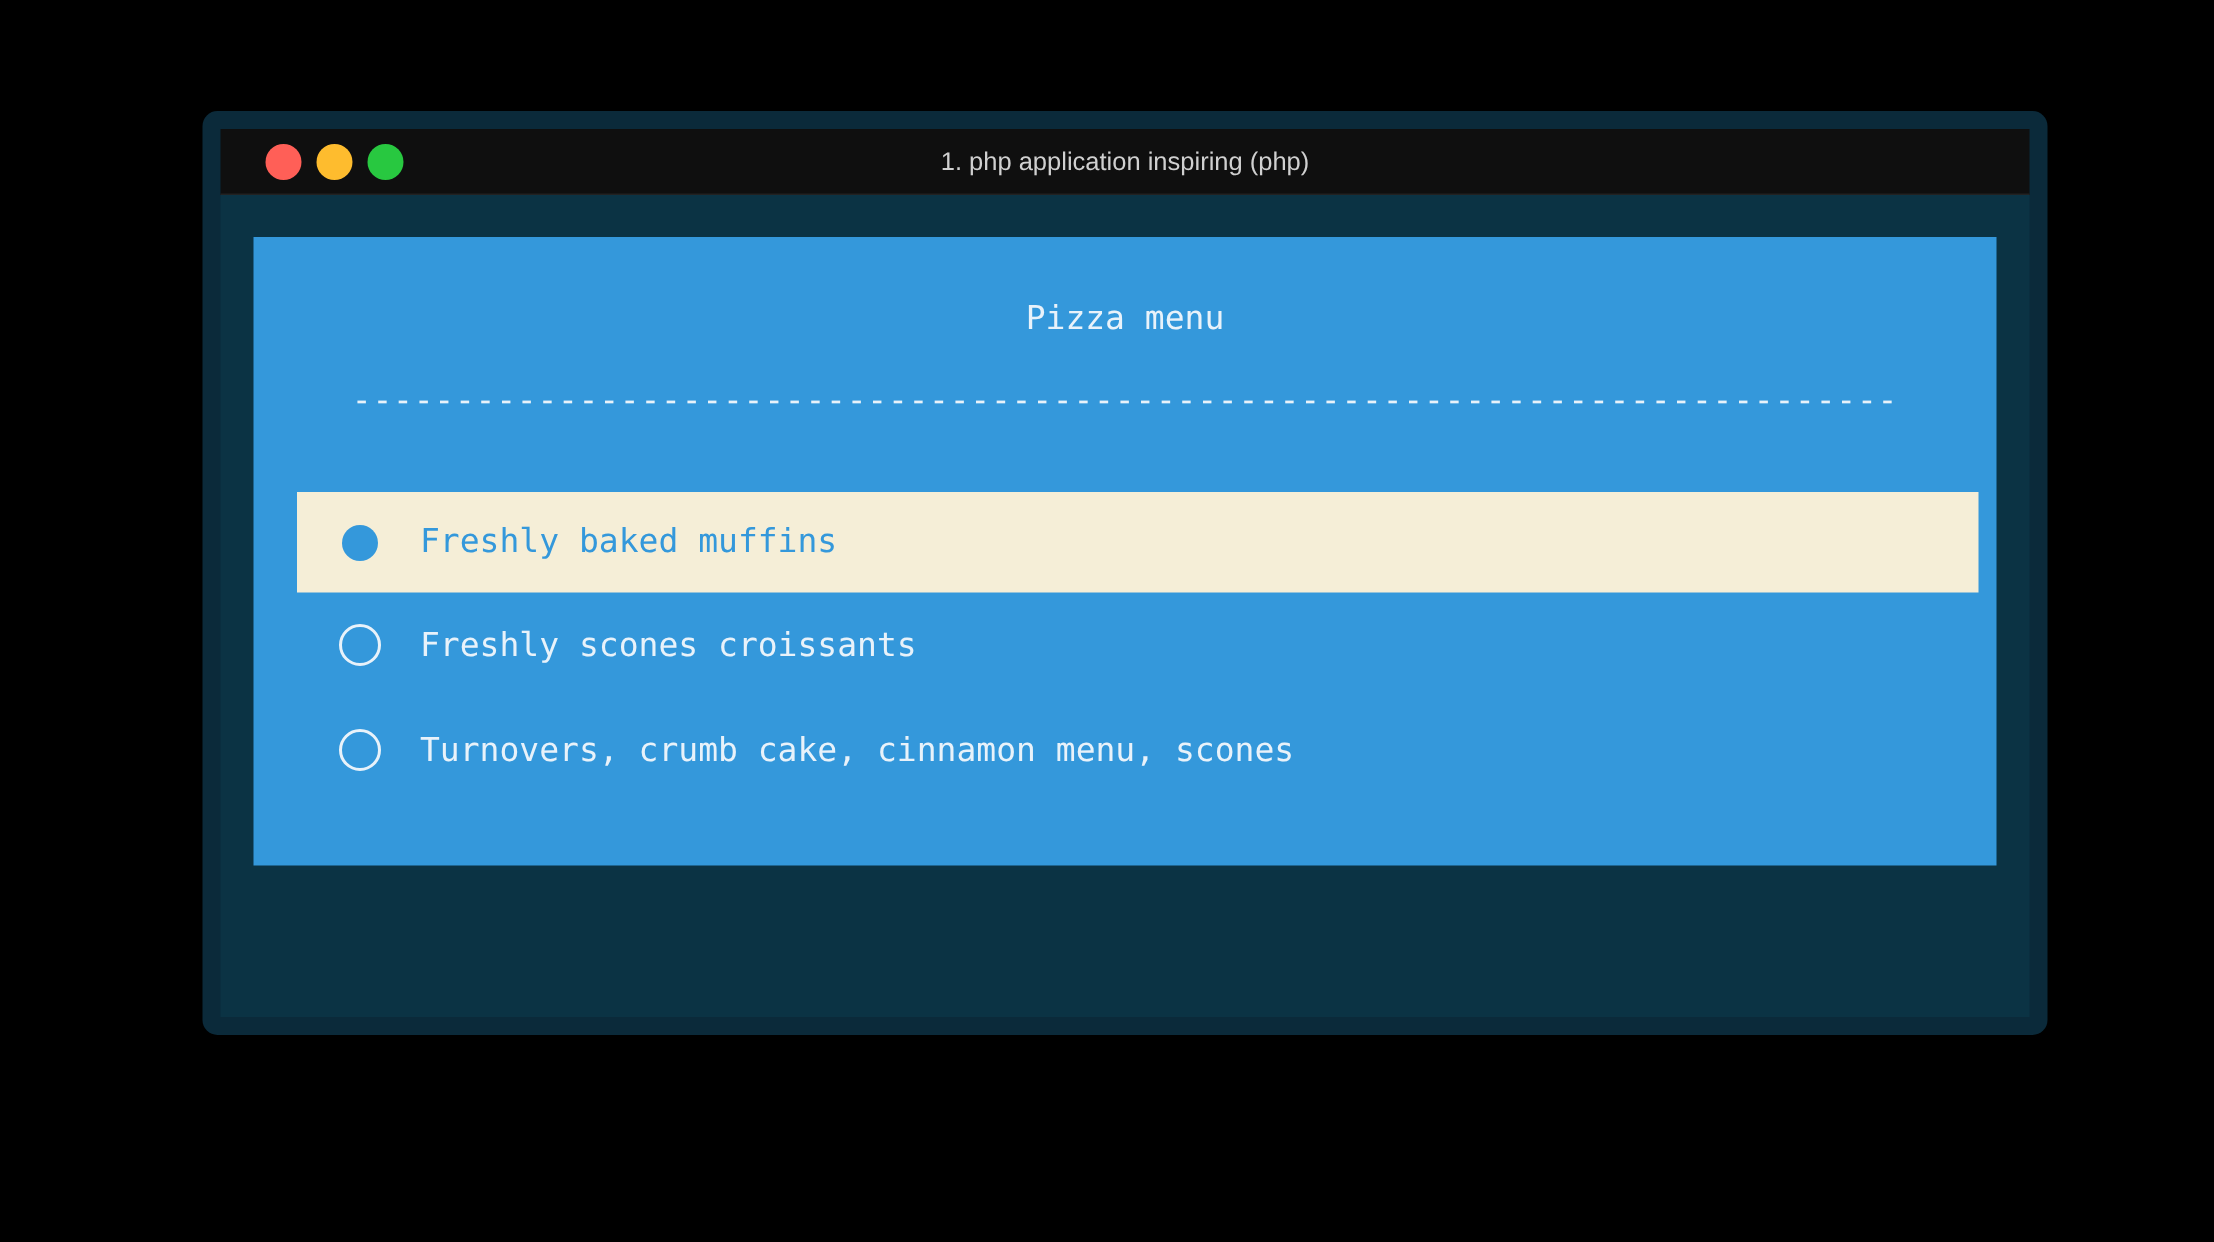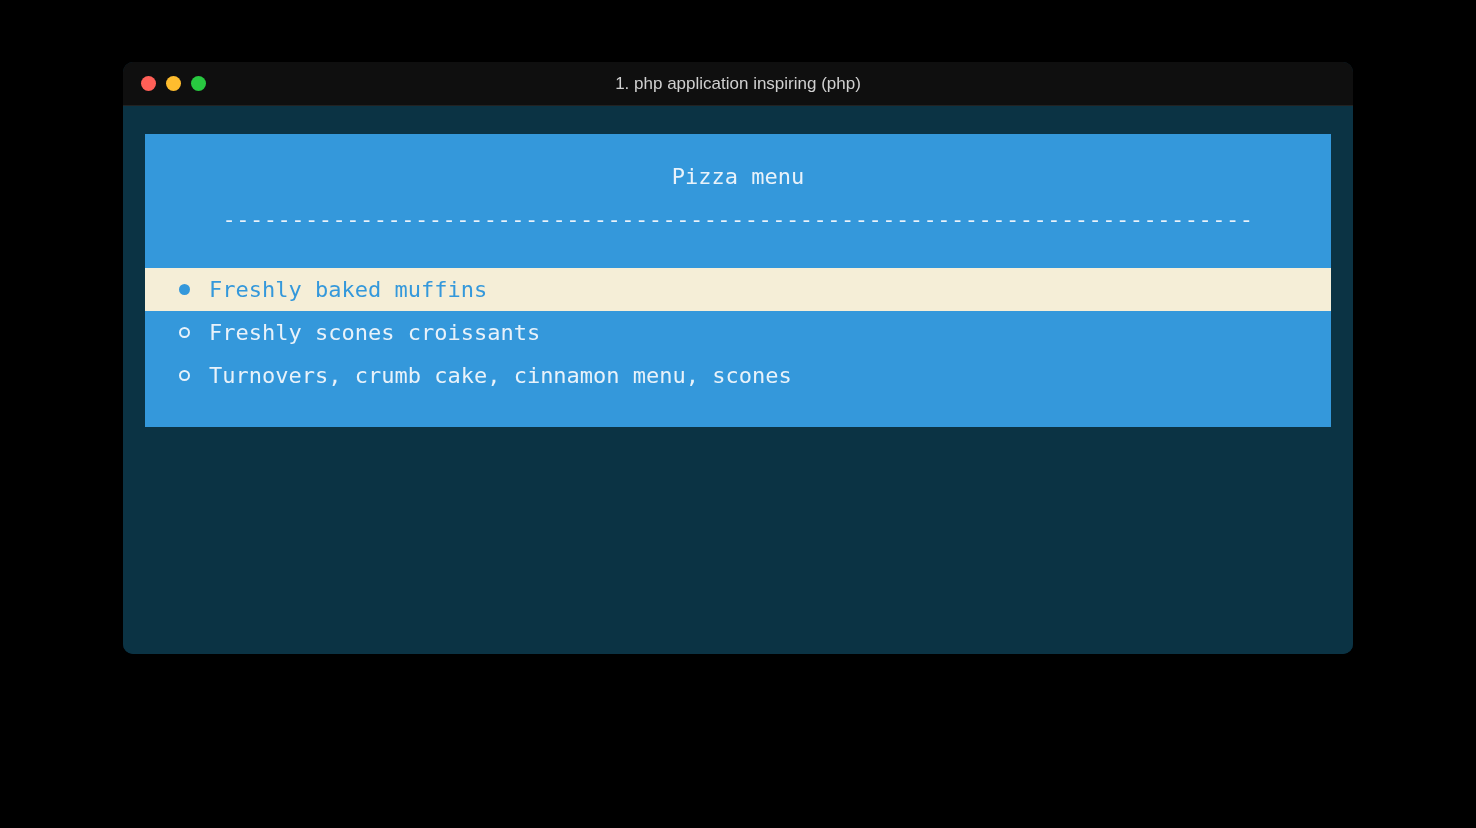--- a/index.html
+++ b/index.html
@@ -1,17 +1,17 @@
 <!DOCTYPE html>
 <html><head>
   <meta charset="utf-8">
   <style>
     * {
       margin: 0;
-      padding: 0;
+      padding: 12px;
       box-sizing: border-box;
     }
     body {
       background: #000;
       width: 1476px;
       height: 828px;
       font-family: 'SF Mono', 'Menlo', 'Monaco', 'Consolas', monospace;
       font-size: 22px;
       display: flex;
       align-items: flex-start;
@@ -82,20 +82,21 @@
     }
     .menu-items {
       margin-top: 36px;
     }
     .menu-item {
       padding: 9px 30px;
       display: flex;
       align-items: center;
       gap: 16px;
       color: #e8f2fa;
+      margin-left: 17px;
     }
     .menu-item.selected {
       background: #f5eed7;
       color: #3498db;
     }
     .bullet {
       display: inline-flex;
       width: 18px;
       justify-content: center;
       align-items: center;

